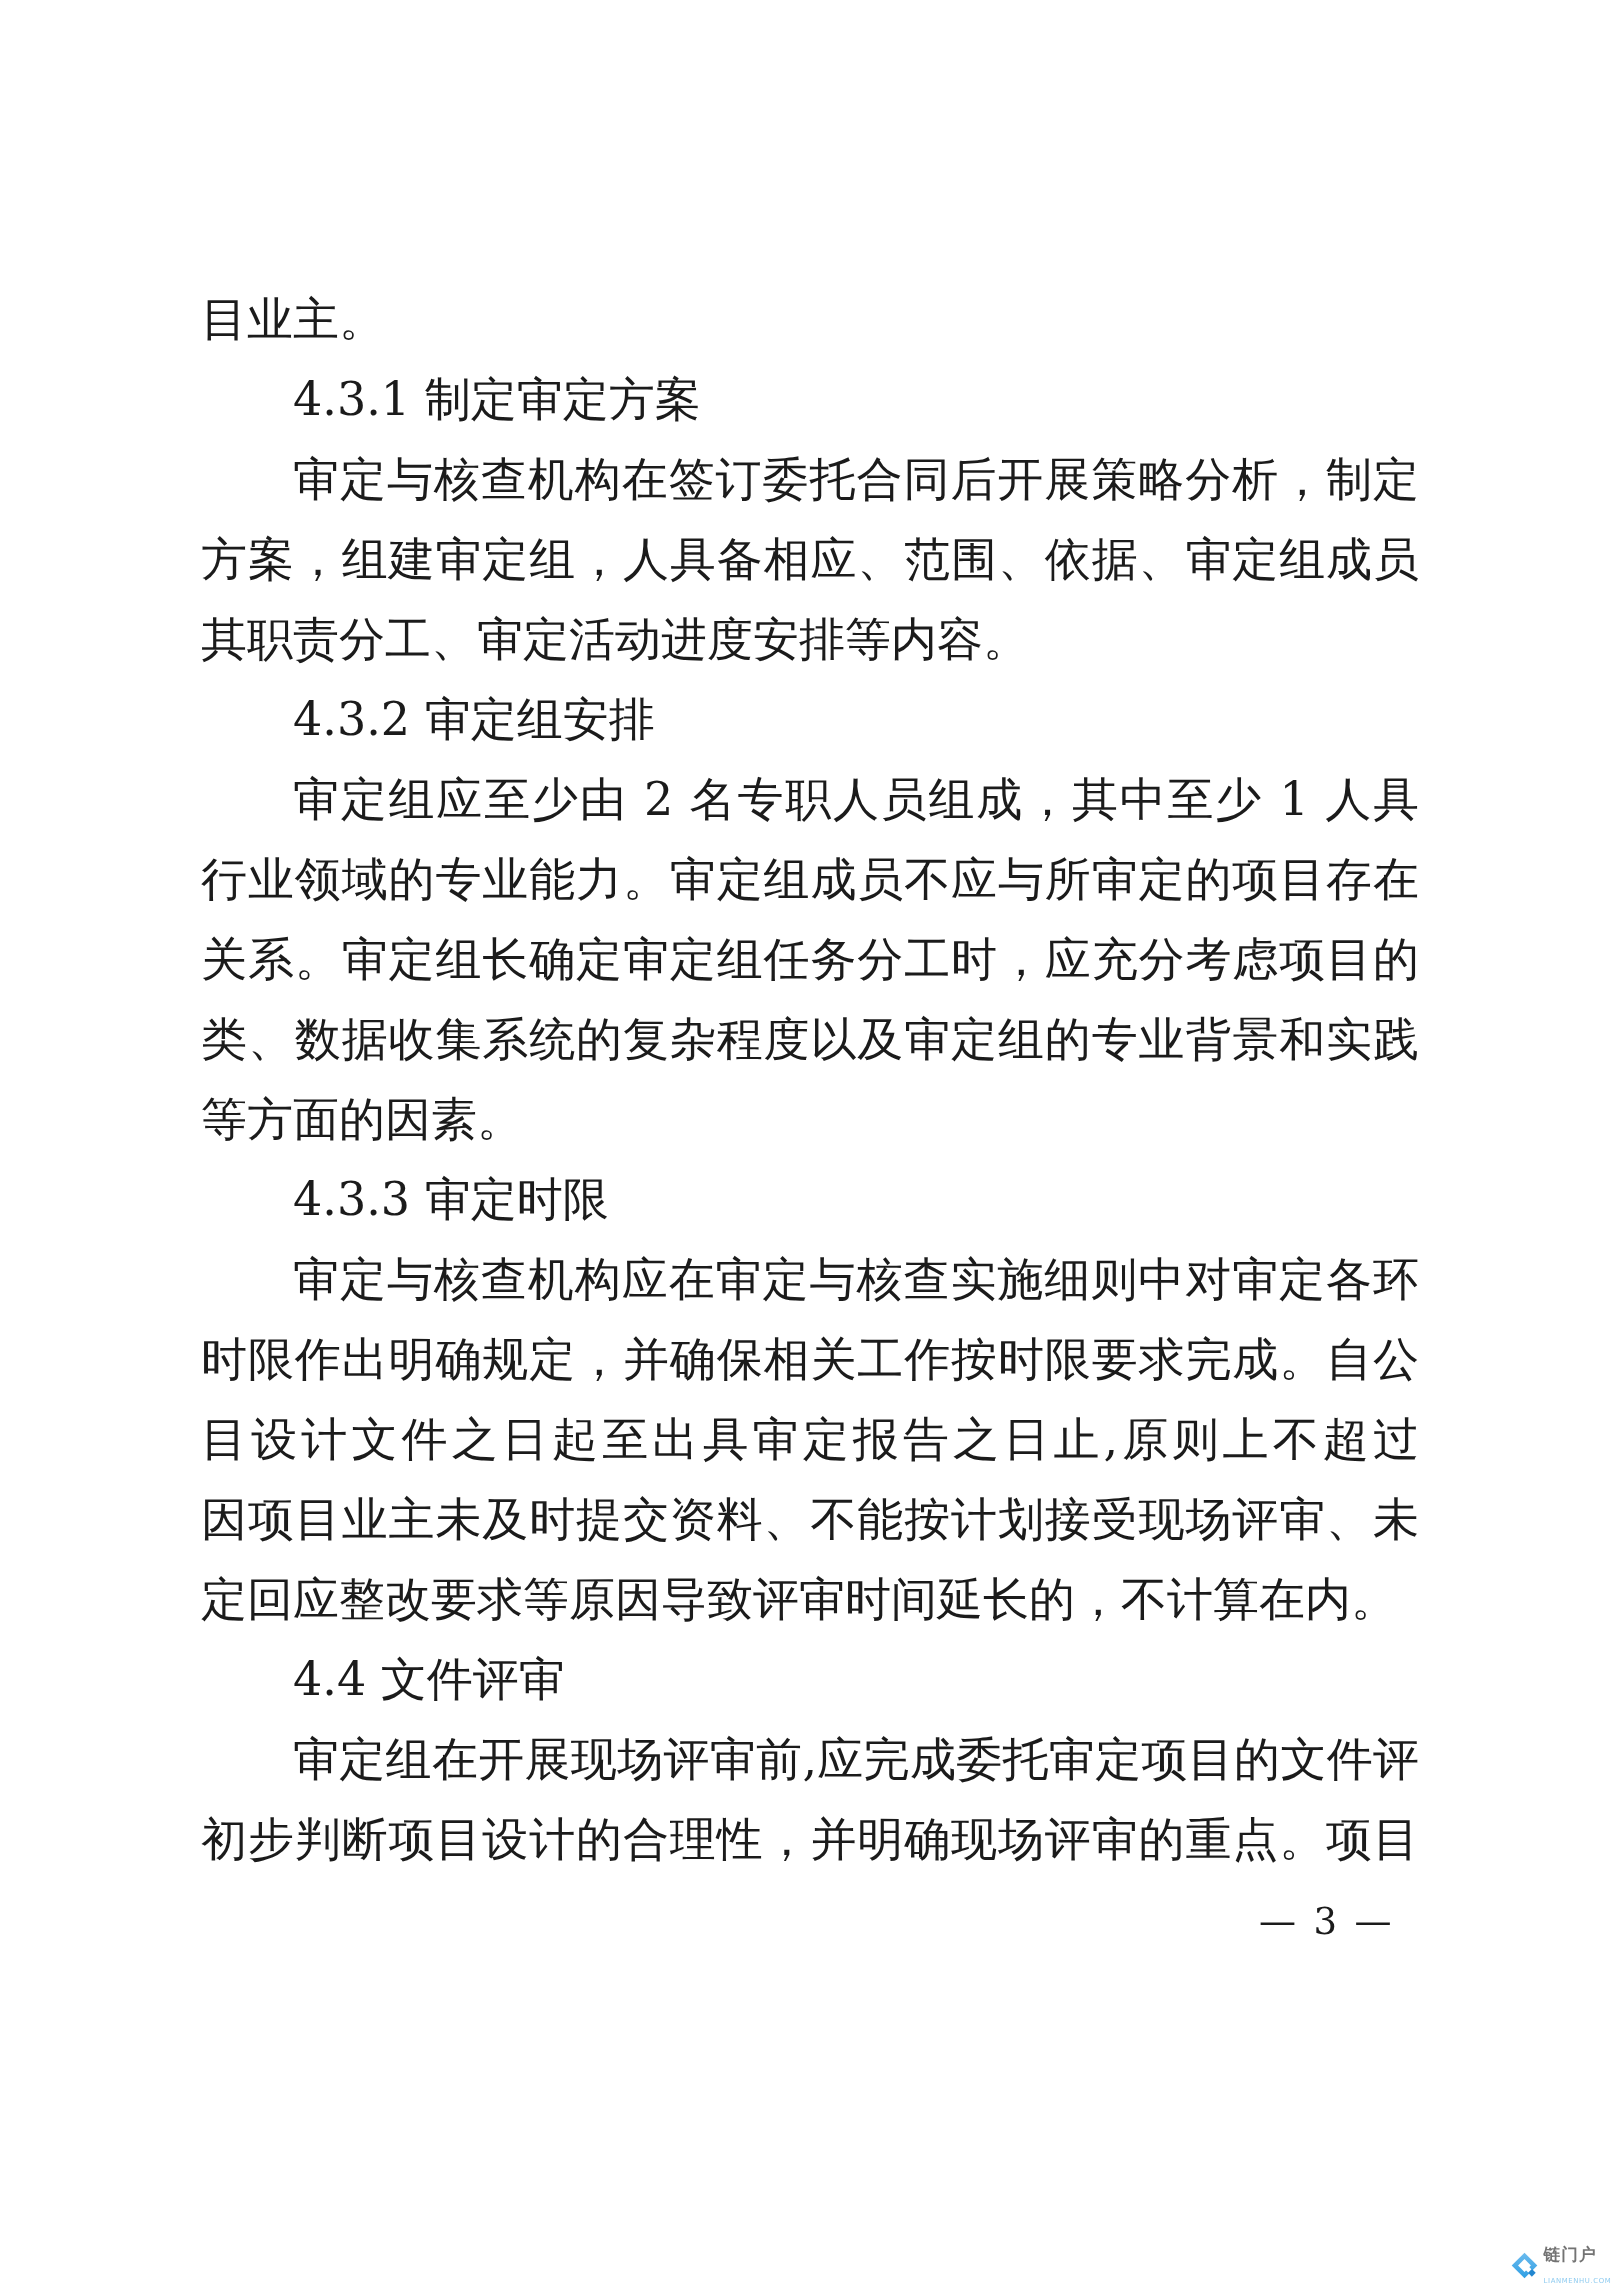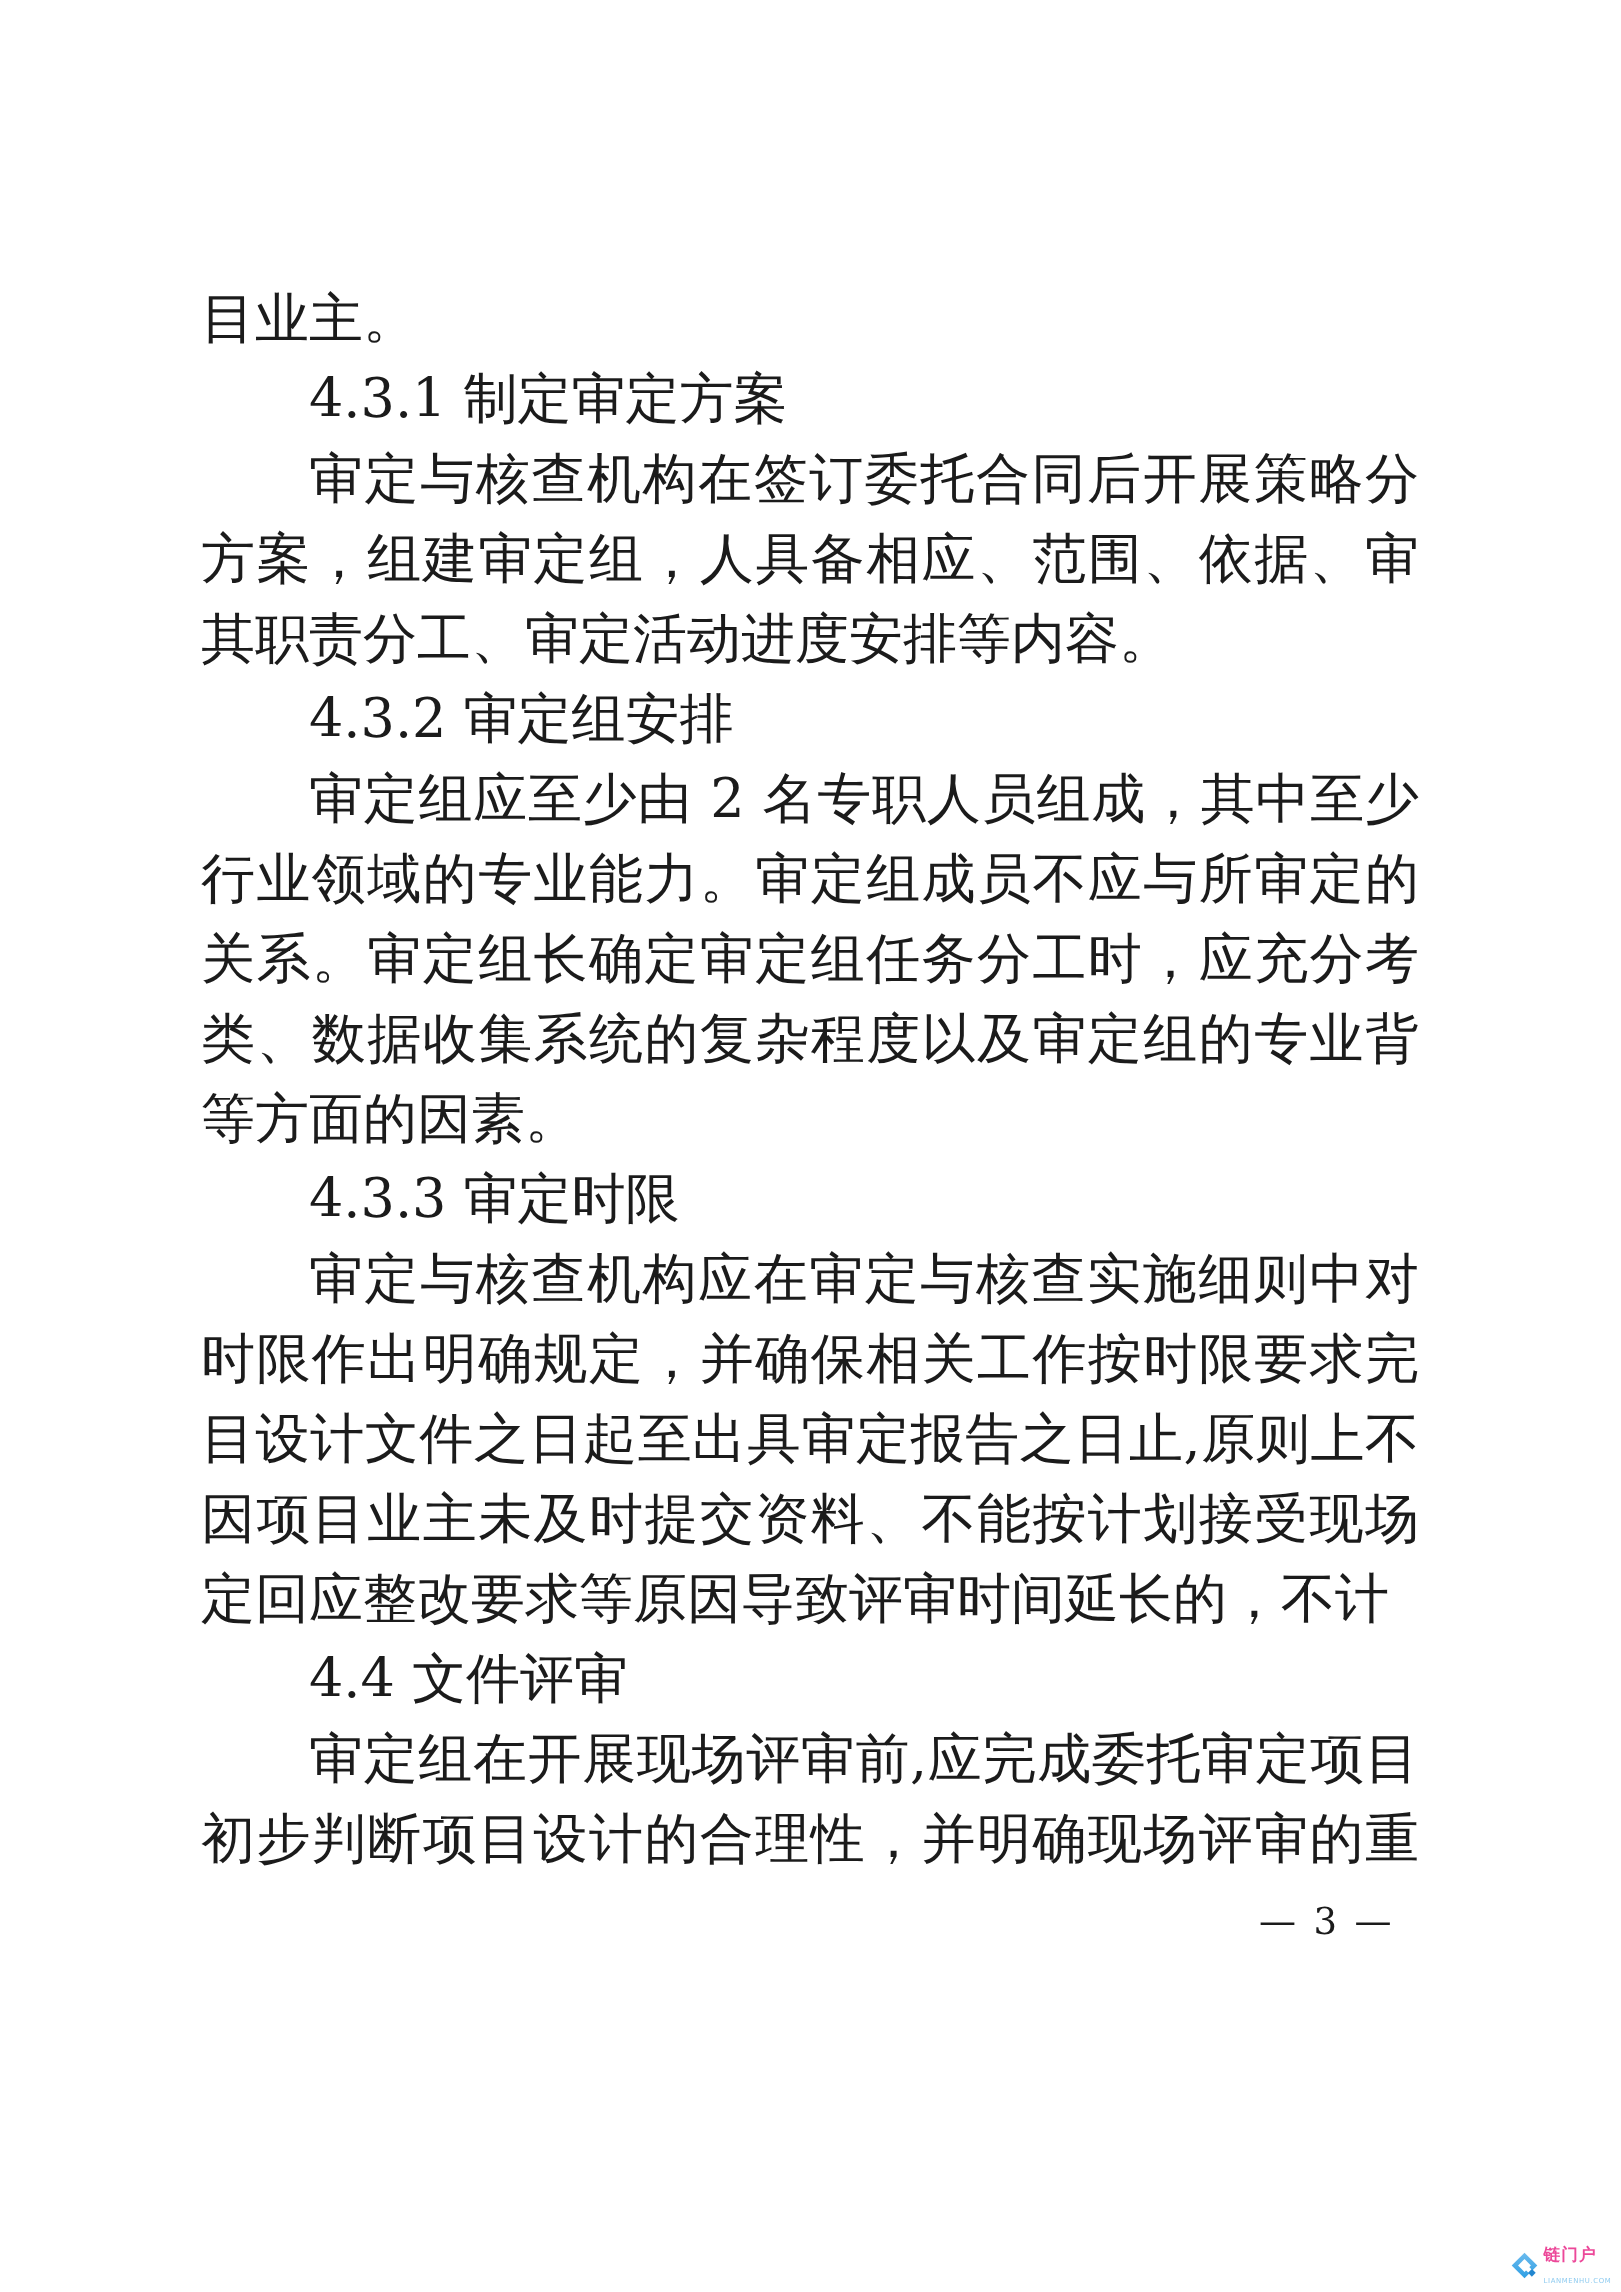--- a/index.html
+++ b/index.html
@@ -18,21 +18,21 @@
   }
   .textblock {
     position: absolute;
     left: 0;
     top: 0;
     width: 1621px;
     box-sizing: border-box;
     padding: 279px 202px 0 201px;
   }
   .line {
-    font-size: 54px;
+    font-size: 46px;
     line-height: 80px;
     height: 80px;
     overflow: hidden;
   }
   .line.indent {
     text-indent: 2em;
   }
   .line.fill {
     text-align: justify;
     text-align-last: justify;
@@ -62,21 +62,21 @@
   }
   .wm-text {
     display: flex;
     flex-direction: column;
     line-height: 1;
   }
   .wm-name {
     font-family: "DejaVu Sans", "Liberation Sans", sans-serif;
     font-size: 16.7px;
     font-weight: bold;
-    color: #ec4899;
+    color: #737373;
     letter-spacing: 1px;
   }
   .wm-domain {
     font-family: "DejaVu Sans", "Liberation Sans", sans-serif;
     font-size: 6.9px;
     color: #8ecbf0;
     letter-spacing: 0.6px;
     margin-top: 16px;
   }
 </style>

